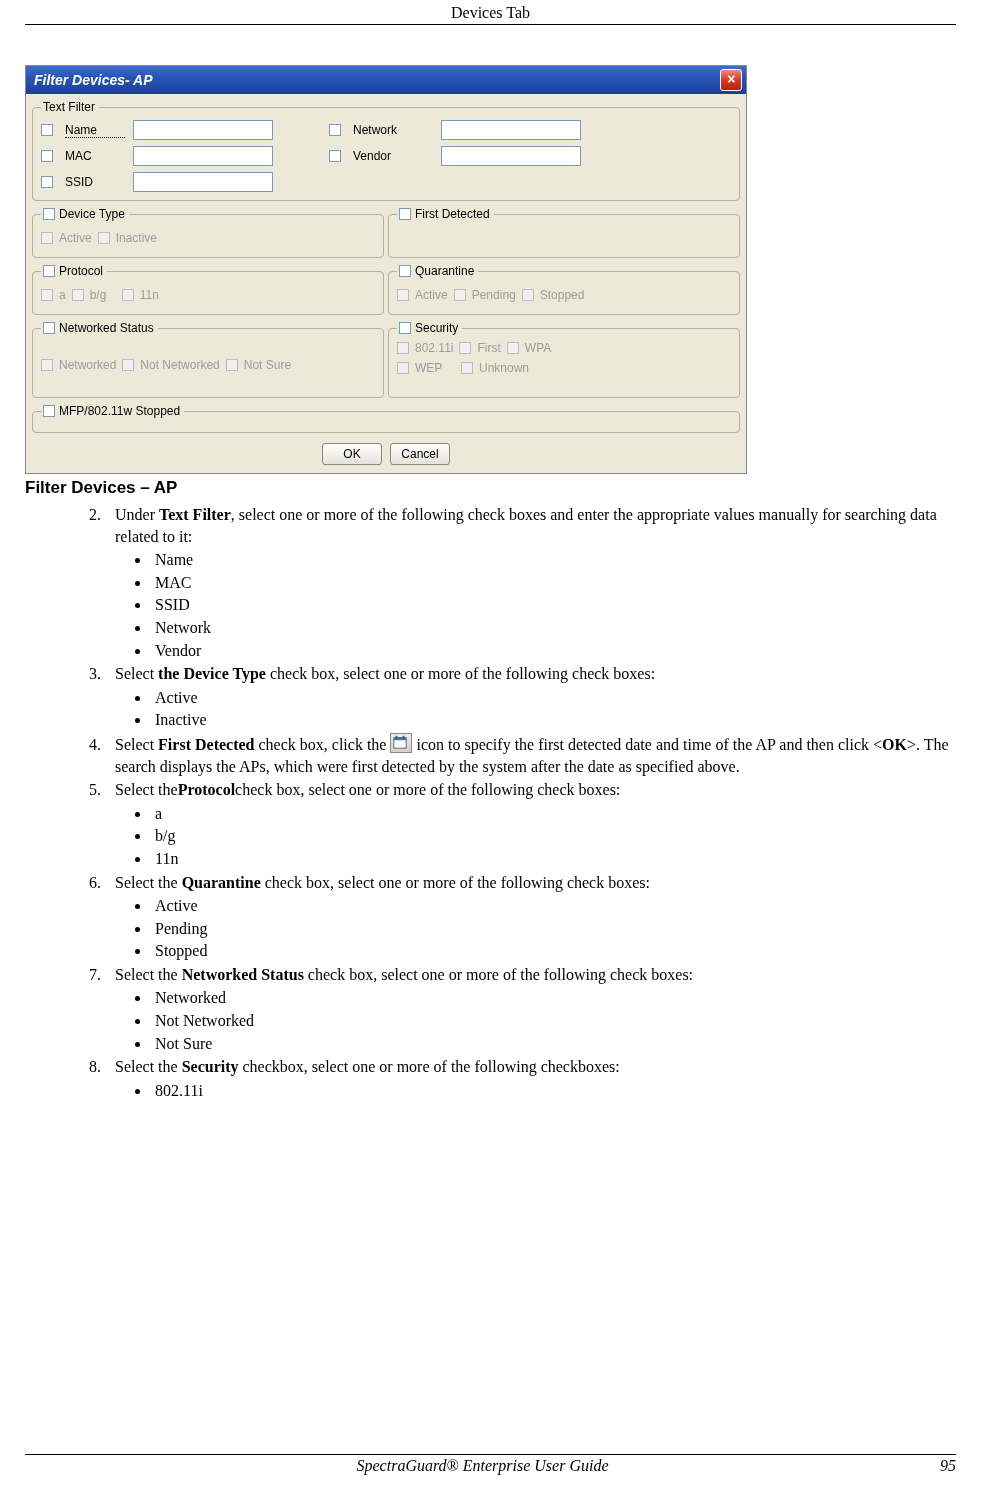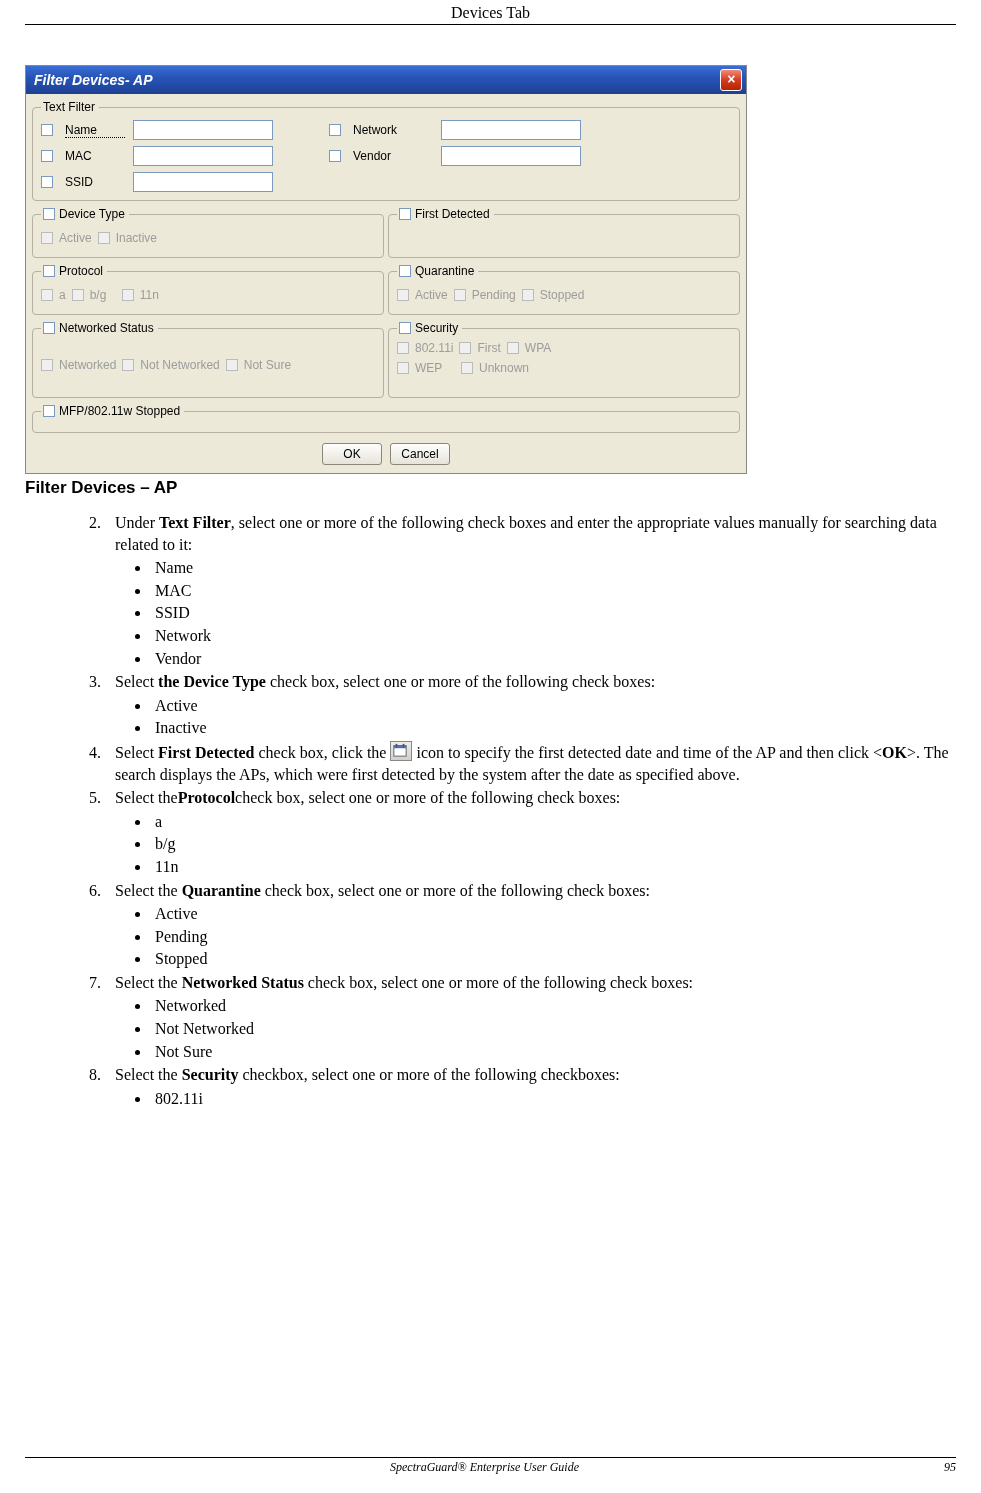--- a/index.html
+++ b/index.html
@@ -135,21 +135,21 @@
   
   .caption {
     font-family: Verdana, Geneva, sans-serif;
     font-weight: bold;
     font-size: 17px;
     margin-top: 4px;
   }
   .doc {
     font-size: 16px;
     line-height: 1.35;
-    margin-top: 14px;
+    margin-top: 6px;
   }
   ol.steps {
     list-style: decimal;
     margin: 0 0 0 80px;
     padding: 0;
   }
   ol.steps > li {
     margin: 2px 0;
     padding-left: 10px;
   }
@@ -166,21 +166,21 @@
     position: relative;
   }
   .inline-icon svg { width: 14px; height: 14px; position: absolute; top:1px; left:2px; }
   .footer {
     position: absolute;
     left: 25px; right: 25px;
     bottom: 18px;
   }
   .footer-row {
     display: flex; justify-content: space-between;
-    font-style: italic; font-size: 12px;
+    font-style: italic; font-size: 16px;
     padding-top: 2px;
   }
   .tf-grid {
     display: grid;
     grid-template-columns: 16px 60px 140px 40px 16px 80px 140px;
     row-gap: 6px;
     column-gap: 8px;
     align-items: center;
   }
   .sec-lines { display:flex; flex-direction:column; gap:6px; }

